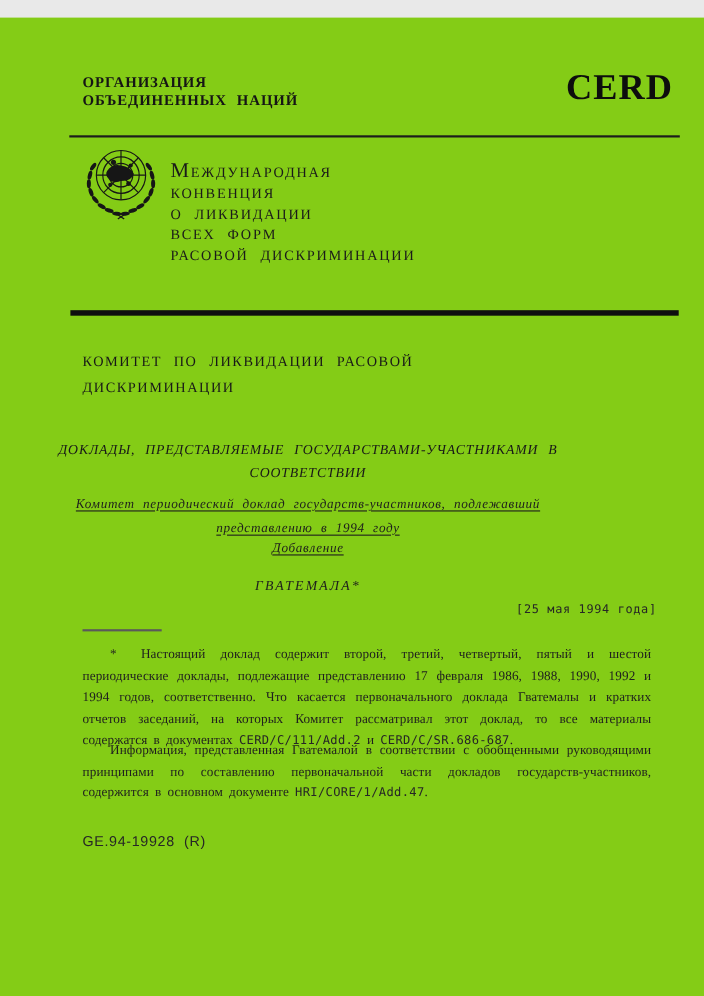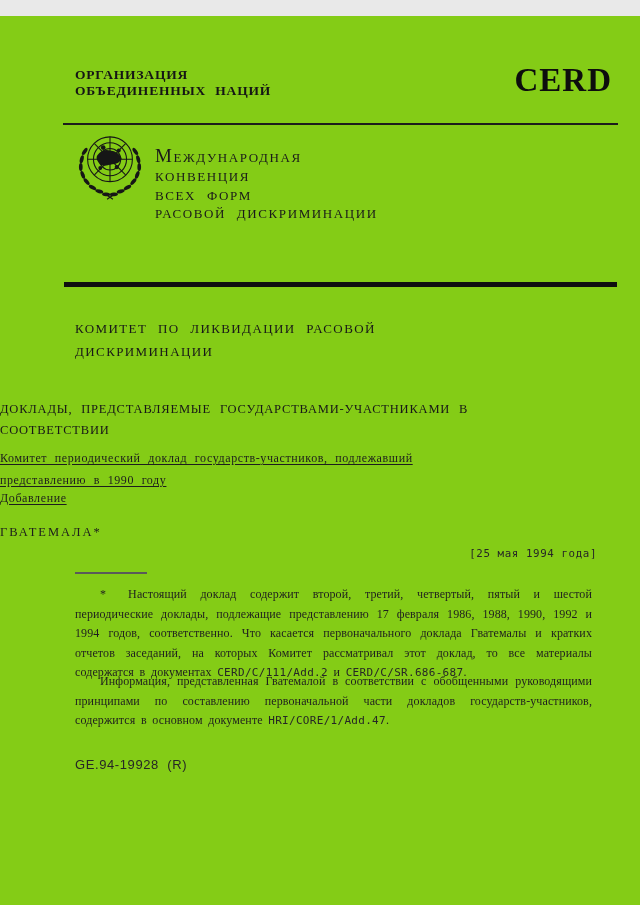--- a/index.html
+++ b/index.html
@@ -35,21 +35,21 @@
     font-size:10.5px;line-height:12.3px;letter-spacing:0.4px;
     white-space:pre;color:#262626;
   }
   .rule-thick{left:64px;top:266px;width:553px;height:5px;background:#0f0f0f;}
   
   .committee{
     left:75px;top:302px;
     font-size:13px;line-height:22.5px;letter-spacing:1.4px;word-spacing:6px;
     white-space:pre-line;color:#181818;
   }
-  .center-col{left:0;width:560px;text-align:left;}
+  .center-col{left:0;width:560px;text-align:center;font-style:italic;}
   .report-title{
     top:383px;
     font-size:12.5px;line-height:21px;letter-spacing:0.8px;word-spacing:5px;
     color:#181818;
   }
   .subtitle{
     top:431px;
     font-size:12px;line-height:22px;letter-spacing:0.6px;word-spacing:4px;
   }
   .u{text-decoration:underline;text-underline-offset:2px;}
@@ -134,37 +134,38 @@
       <g stroke="#161616" stroke-width="1.2">
         <line x1="37" y1="70" x2="43" y2="66"></line>
         <line x1="43" y1="70" x2="37" y2="66"></line>
       </g>
     </svg>
   </div>
 
   <div class="abs conv-block">
     <div class="conv-l1">МЕЖДУНАРОДНАЯ</div>
     <div>КОНВЕНЦИЯ</div>
+    <div>О ЛИКВИДАЦИИ</div>
     <div>ВСЕХ ФОРМ</div>
     <div>РАСОВОЙ ДИСКРИМИНАЦИИ</div>
   </div>
 
 
   <div class="abs rule-thick"></div>
 
   <div class="abs committee">КОМИТЕТ ПО ЛИКВИДАЦИИ РАСОВОЙ
 ДИСКРИМИНАЦИИ</div>
 
   <div class="abs center-col report-title">
     <div>ДОКЛАДЫ, ПРЕДСТАВЛЯЕМЫЕ ГОСУДАРСТВАМИ-УЧАСТНИКАМИ В СООТВЕТСТВИИ</div>
   </div>
 
   <div class="abs center-col subtitle">
     <div><span class="u">Комитет периодический доклад государств-участников, подлежавший</span></div>
-    <div><span class="u">представлению в 1990 году</span></div>
+    <div><span class="u">представлению в 1994 году</span></div>
   </div>
 
   <div class="abs center-col addendum">
     <span class="u">Добавление</span>
   </div>
 
   <div class="abs center-col country">ГВАТЕМАЛА*</div>
 
   <div class="abs date-line">[25 мая 1994 года]</div>
 

